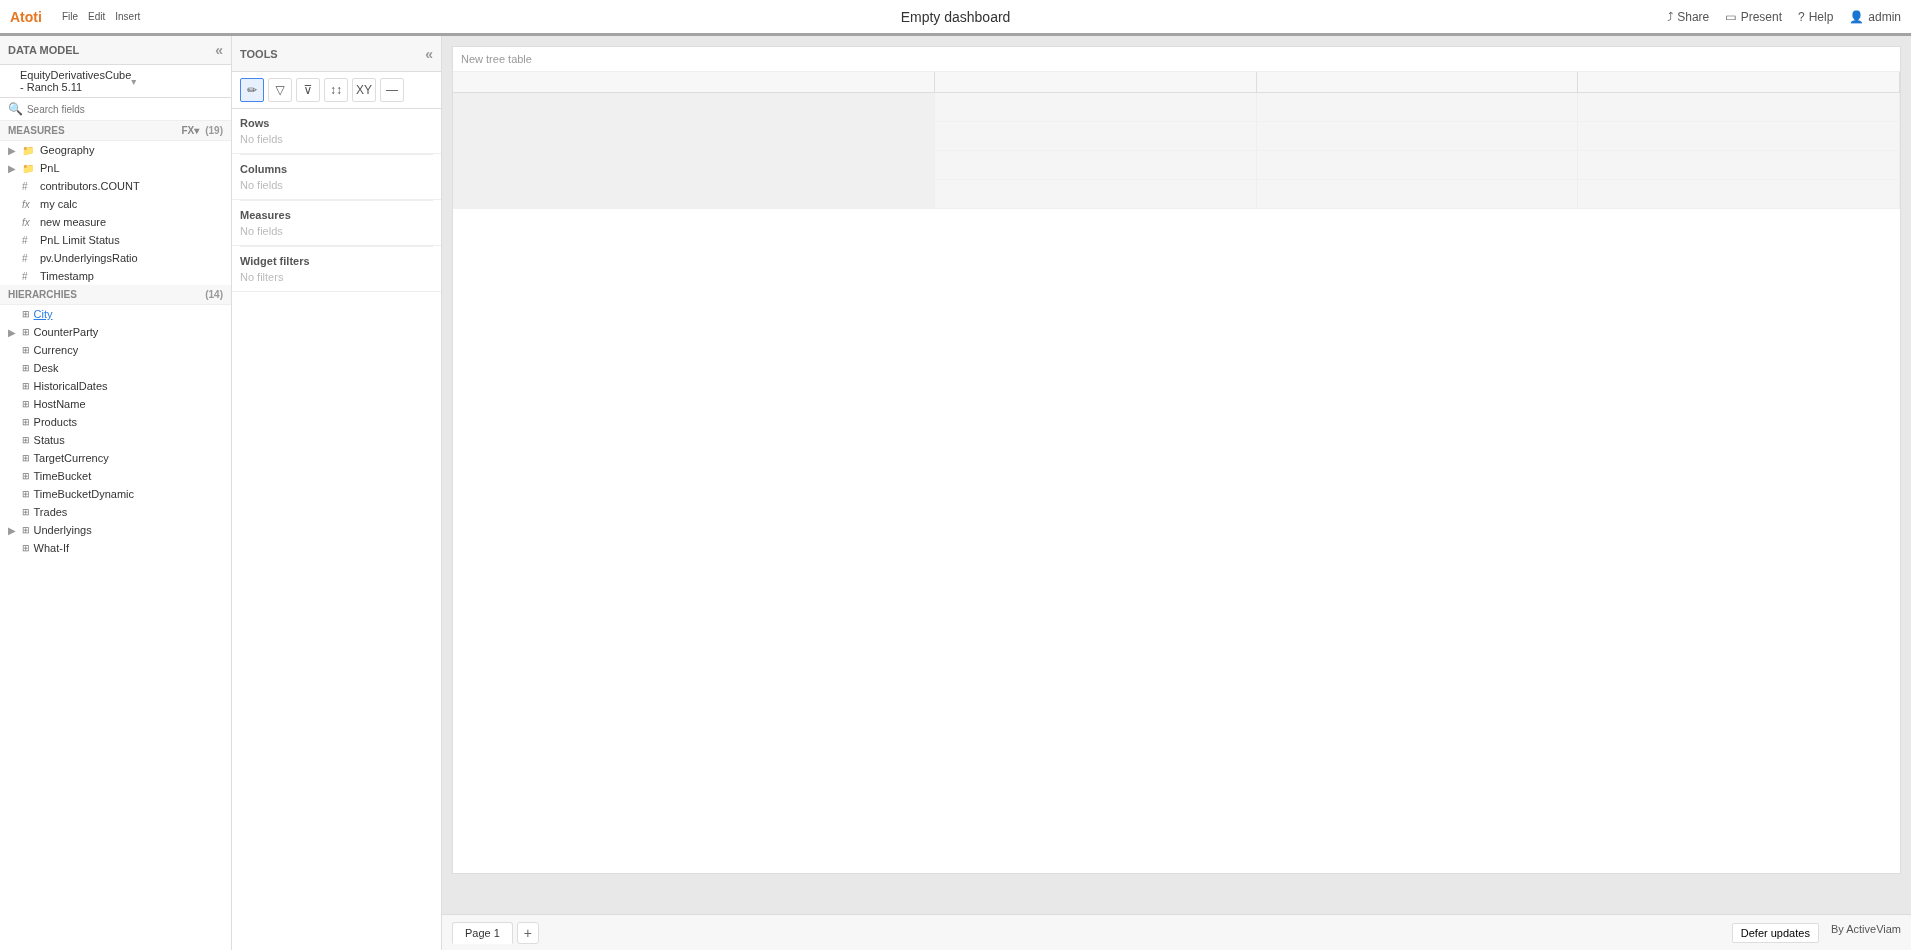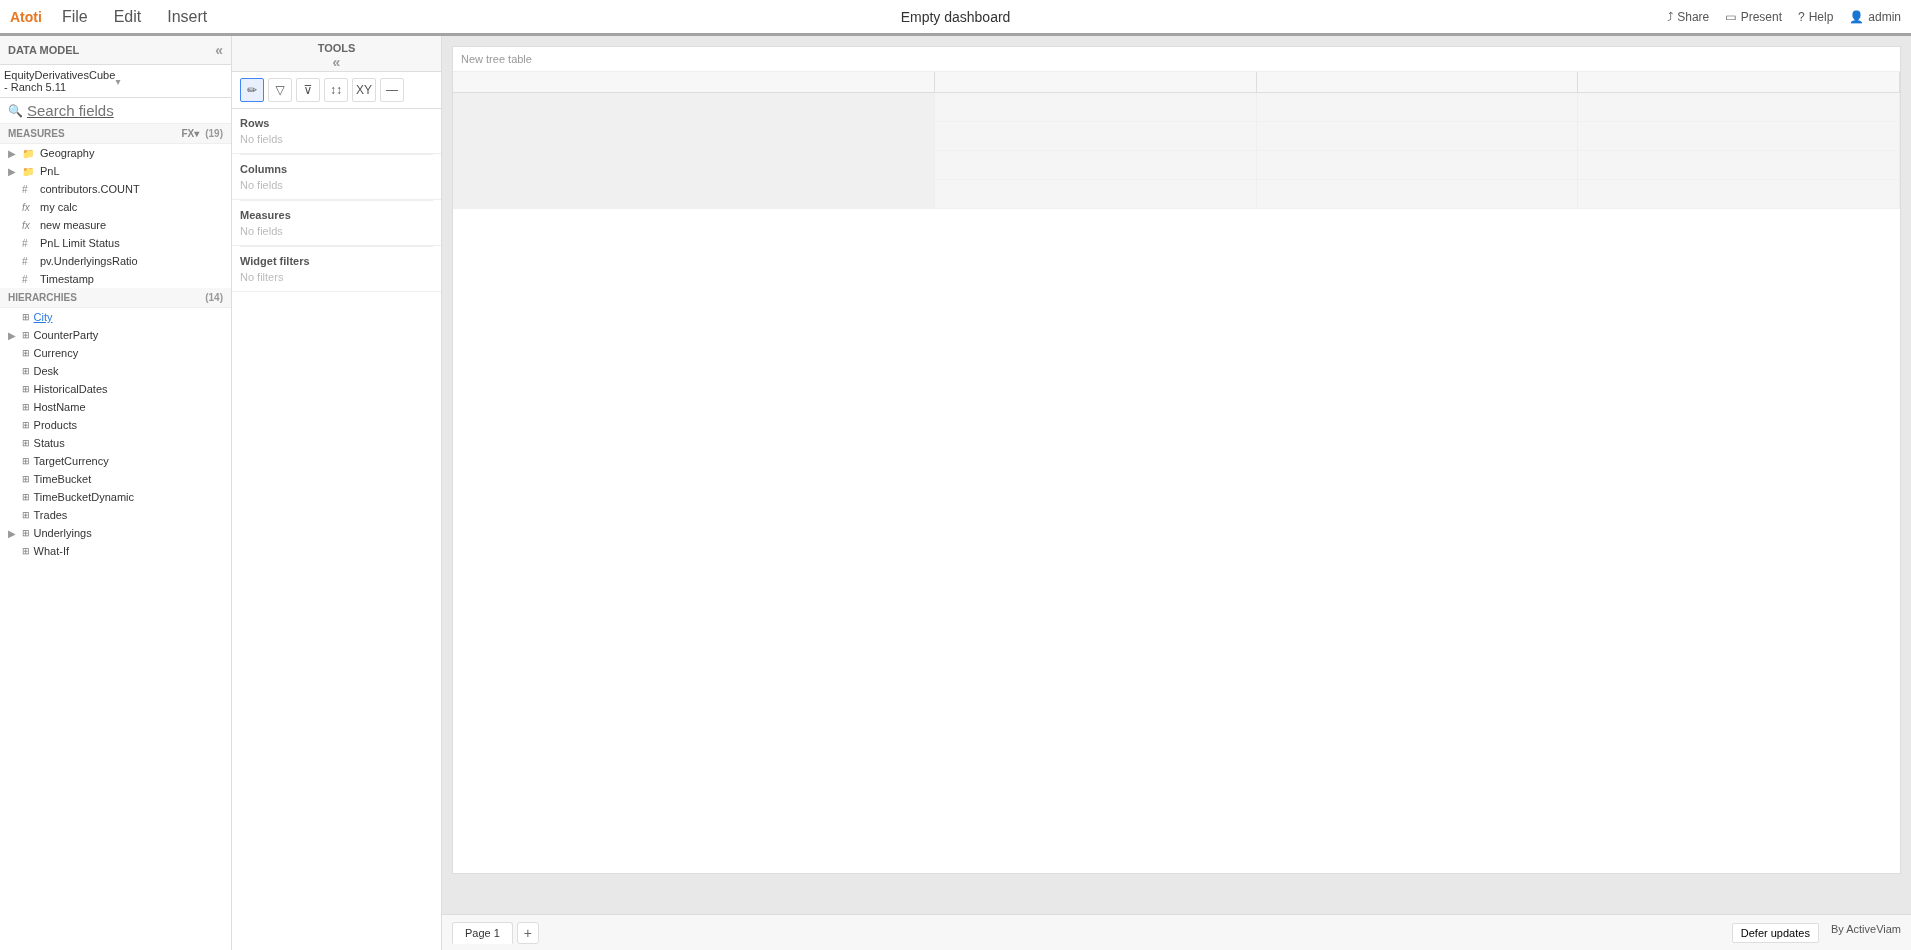--- a/index.html
+++ b/index.html
@@ -4,52 +4,52 @@
   <style>
     * { box-sizing: border-box; margin: 0; padding: 0; }
     body { font-family: Arial, sans-serif; font-size: 12px; color: #333; background: #f0f0f0; height: 950px; overflow: hidden; }
 
     
     .top-nav {
       display: flex; align-items: center; background: #fff; border-bottom: 3px solid #a3a3a3;
       height: 36px; padding: 0 10px; position: relative;
     }
     .app-logo { font-weight: bold; font-size: 14px; color: #e87722; margin-right: 20px; }
-    .nav-menu { display: flex; gap: 26px; font-size: 16px; color: #555; }
+    .nav-menu { display: flex; gap: 10px; font-size: 10px; color: #555; }
     .nav-menu span { cursor: pointer; }
     .nav-title { position: absolute; left: 50%; transform: translateX(-50%); font-size: 14px; color: #333; }
     .nav-actions { margin-left: auto; display: flex; align-items: center; gap: 16px; font-size: 12px; color: #555; }
     .nav-actions span { cursor: pointer; display: flex; align-items: center; gap: 4px; }
 
     
     .main-layout { display: flex; height: calc(950px - 36px); }
 
     
     .left-panel { width: 232px; background: #fff; border-right: 1px solid #ddd; display: flex; flex-direction: column; overflow: hidden; }
 
     .data-model-header {
       display: flex; align-items: center; justify-content: space-between;
       padding: 6px 8px; font-size: 11px; font-weight: bold; color: #666; text-transform: uppercase;
       background: #f7f7f7; border-bottom: 1px solid #ddd;
     }
     .collapse-btn { cursor: pointer; color: #999; font-size: 14px; }
 
     .cube-selector {
-      display: flex; align-items: center; padding: 4px 4px; border-bottom: 1px solid #ddd;
+      display: flex; align-items: center; padding: 4px 20px; border-bottom: 1px solid #ddd;
       background: #fff; cursor: pointer;
     }
     .cube-selector span { flex: 1; font-size: 11px; color: #333; }
     .cube-selector .arrow { color: #999; font-size: 10px; }
 
     .search-bar {
       display: flex; align-items: center; padding: 4px 8px; border-bottom: 1px solid #eee;
       gap: 4px;
     }
     .search-bar input {
-      border: none; outline: none; font-size: 15px; color: #555; flex: 1; background: transparent; text-decoration: underline;
+      border: none; outline: none; font-size: 10px; color: #555; flex: 1; background: transparent;
     }
     .search-icon { color: #999; font-size: 12px; }
 
     .section-header {
       display: flex; align-items: center; justify-content: space-between;
       padding: 4px 8px; font-size: 10px; font-weight: bold; color: #888; text-transform: uppercase;
       background: #f7f7f7; border-bottom: 1px solid #eee;
     }
     .section-count { font-size: 10px; color: #999; }
 
@@ -63,21 +63,21 @@
     .tree-item.underline .item-name { text-decoration: underline; color: #2c7be5; }
 
     .left-panel-scrollable { overflow-y: auto; flex: 1; }
 
     
     .tools-panel { width: 210px; background: #fff; border-right: 1px solid #ddd; display: flex; flex-direction: column; }
 
     .tools-header {
       display: flex; align-items: center; justify-content: space-between;
       padding: 6px 8px; font-size: 11px; font-weight: bold; color: #666; text-transform: uppercase;
-      background: #f7f7f7; border-bottom: 1px solid #ddd; height: 36px; flex-direction: column;
+      background: #f7f7f7; border-bottom: 1px solid #ddd; height: 36px;
     }
 
     .tools-toolbar {
       display: flex; align-items: center; padding: 6px 8px; gap: 4px; border-bottom: 1px solid #ddd;
     }
     .tool-btn {
       display: flex; align-items: center; justify-content: center;
       width: 24px; height: 24px; border: 1px solid #ddd; background: #fff;
       cursor: pointer; font-size: 12px; color: #555; border-radius: 2px;
     }

